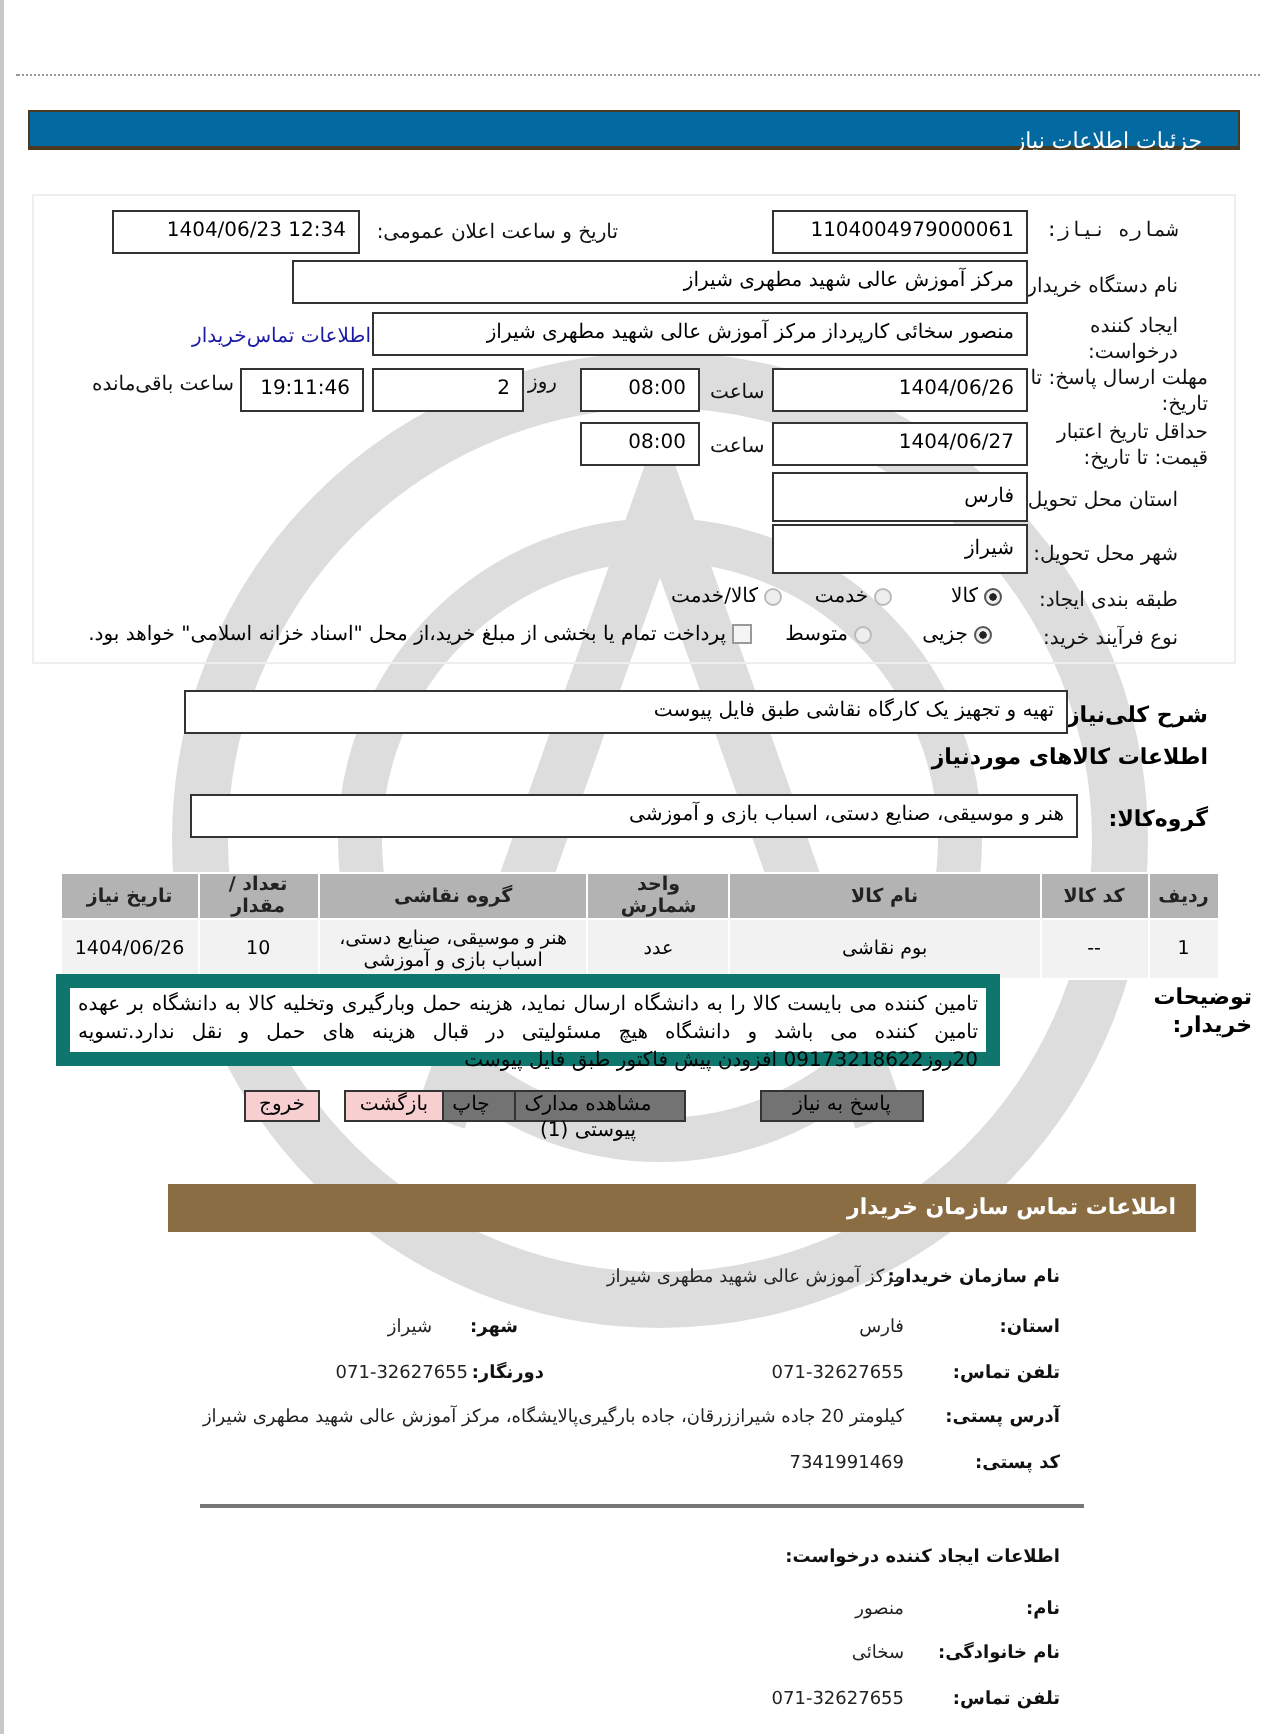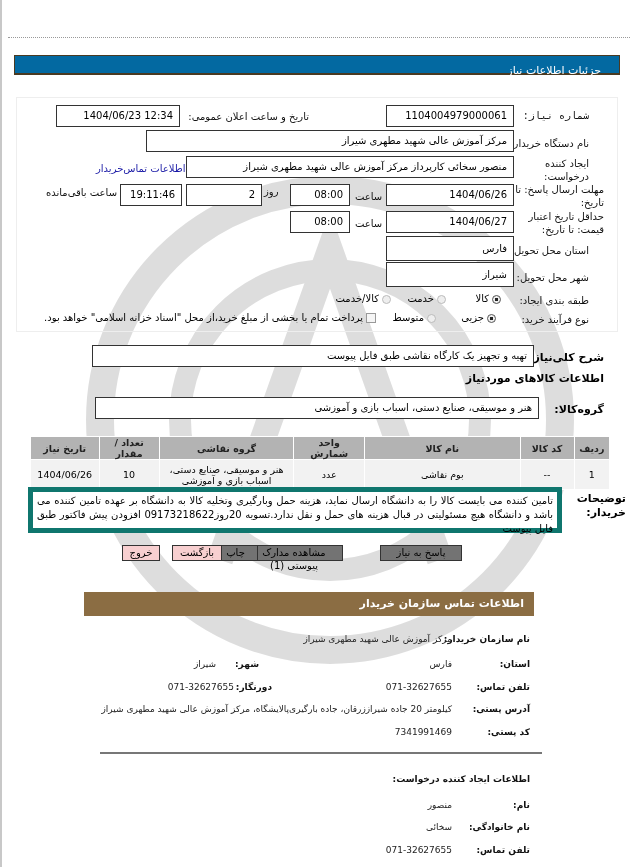--- a/index.html
+++ b/index.html
@@ -15,25 +15,25 @@
   .ltr-r { direction: ltr; text-align: right; }
   .link { position: absolute; color: #1a1aa6; font-size: 10px; }
   .radio { display: inline-block; width: 9px; height: 9px; border-radius: 50%; border: 1px solid #bbb; background: #eee; vertical-align: middle; margin: 0 3px; }
   .radio.on { border-color: #555; background: radial-gradient(circle, #222 0 35%, #eee 40%); }
   .check { display: inline-block; width: 10px; height: 10px; border: 1px solid #999; background: #f5f5f5; vertical-align: middle; margin: 0 3px; }
   .opt { position: absolute; font-size: 10px; white-space: nowrap; }
   .blabel { position: absolute; font-weight: bold; font-size: 11px; white-space: nowrap; }
   table.items { position: absolute; left: 30px; top: 436px; width: 580px; border-collapse: collapse; font-size: 9.5px; }
   table.items th { background: #b3b3b3; color: #222; font-weight: bold; height: 20px; border: 1px solid #fff; padding: 0 4px; text-align: center; }
   table.items td { background: #f2f2f2; height: 30px; text-align: center; border: 1px solid #fff; padding: 0 3px; line-height: 11px; }
-  .desc { position: absolute; left: 28px; top: 487px; width: 534px; height: 46px; border: 5px solid #0f766e; background: #fff; font-size: 10px; line-height: 14px; padding: 2px 4px; text-align: justify; }
+  .desc { position: absolute; left: 28px; top: 487px; width: 472px; height: 46px; border: 7px solid #0f766e; background: #fff; font-size: 10px; line-height: 14px; padding: 2px 4px; text-align: justify; }
   .btn { position: absolute; top: 545px; height: 16px; border: 1px solid #333; font-size: 10px; line-height: 13px; text-align: center; padding: 0 4px; cursor: pointer; }
   .btn.green { background: #737373; }
   .btn.pink { background: #f7cfd0; }
-  .contact-bar { position: absolute; left: 84px; top: 592px; width: 450px; height: 24px; background: #8b6d43; color: #fff; font-weight: bold; font-size: 11px; line-height: 24px; padding-right: 10px; }
+  .contact-bar { position: absolute; left: 84px; top: 592px; width: 514px; height: 24px; background: #8b6d43; color: #fff; font-weight: bold; font-size: 11px; line-height: 24px; padding-right: 10px; }
   .kv-l { position: absolute; font-weight: bold; font-size: 9px; white-space: nowrap; color: #111; }
   .kv-v { position: absolute; font-size: 9px; white-space: nowrap; color: #222; }
   .hr2 { position: absolute; left: 100px; top: 752px; width: 442px; height: 2px; background: #777; }
   .watermark { position: absolute; left: 0; top: 0; width: 634px; height: 867px; pointer-events: none; opacity: 0.13; }
 </style>
 </head>
 <body>
 
 <div class="left-rule"></div>
 <div class="dotted-sep"></div>

